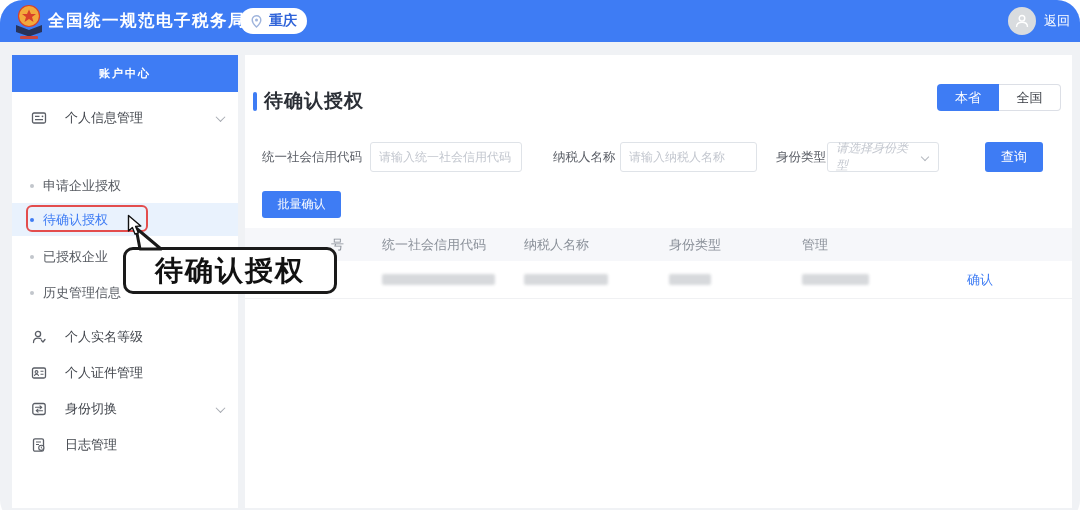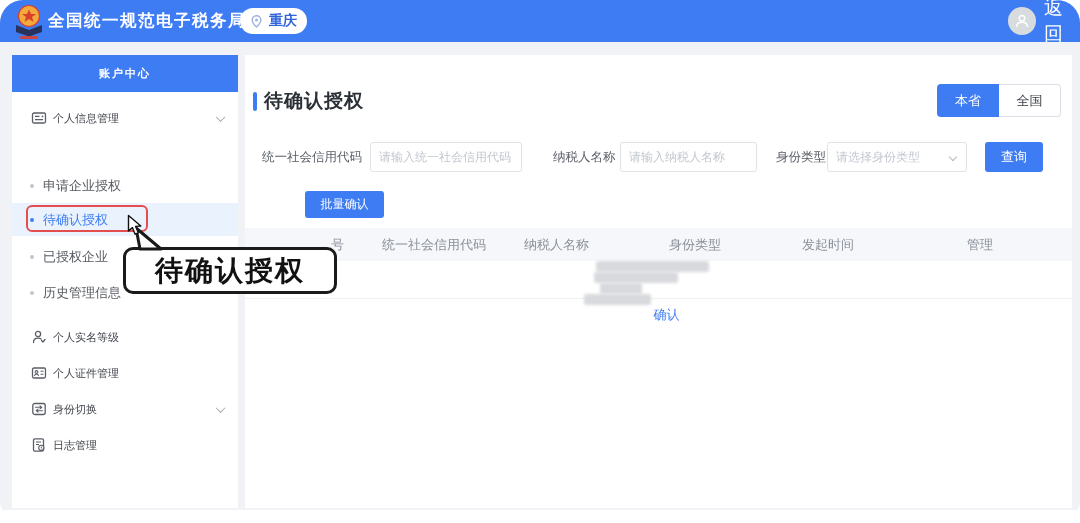--- a/index.html
+++ b/index.html
@@ -16,70 +16,70 @@
   .topbar{position:absolute;left:0;top:0;width:1080px;height:42px;background:var(--accent);display:flex;align-items:center;}
   .logo{position:absolute;left:14px;top:3px;}
   .app-title{position:absolute;left:48px;top:0;height:42px;display:flex;align-items:center;
     color:#fff;font-size:16.5px;font-weight:700;letter-spacing:1.5px;}
   .loc-badge{position:absolute;left:240px;top:8px;height:26px;min-width:62px;background:#ffffff;border-radius:13px;
     display:flex;align-items:center;padding:0 10px 0 8px;gap:4px;cursor:pointer;}
   .loc-badge .loc-text{color:#3064d9;font-size:14px;font-weight:700;}
   .avatar{position:absolute;left:1008px;top:7px;width:28px;height:28px;border-radius:50%;background:#d9dcdf;
     display:flex;align-items:center;justify-content:center;}
   .back-btn{position:absolute;left:1044px;top:0;height:42px;display:flex;align-items:center;
-    color:#fff;font-size:19px;cursor:pointer;}
+    color:#fff;font-size:13px;cursor:pointer;}
 
   
   .sidebar{position:absolute;left:12px;top:55px;width:226px;height:453px;background:#fff;}
   .side-title{height:37px;background:var(--accent);color:#fff;font-size:11px;font-weight:700;
     display:flex;align-items:center;justify-content:center;letter-spacing:2px;}
   .side-item{position:absolute;left:0;width:226px;height:52px;display:flex;align-items:center;
-    padding:0 14px 0 18px;gap:6px;font-size:11px;color:#42464d;cursor:pointer;}
+    padding:0 14px 0 18px;gap:18px;font-size:13px;color:#42464d;cursor:pointer;}
   .side-item .lbl{flex:1;}
   .side-item.active{background:var(--accent);color:#fff;}
   .sub-item{position:absolute;left:0;width:226px;display:flex;align-items:center;
     padding-left:18px;gap:9px;font-size:13px;color:#565a61;cursor:pointer;}
   .sub-item .dot{width:4px;height:4px;border-radius:50%;background:#c2c6cc;flex:none;}
   .sub-item.selected{background:#e9f2fd;color:var(--accent);}
   .sub-item.selected .dot{background:var(--accent);}
   .chev{width:7px;height:7px;border-right:1.5px solid #a6aab1;border-bottom:1.5px solid #a6aab1;flex:none;}
   .chev.down{transform:rotate(45deg) translate(-1px,-1px);}
   .chev.up{border-color:#fff;transform:rotate(-135deg) translate(-1px,-1px);}
   .ic{flex:none;display:flex;align-items:center;justify-content:center;width:17px;height:17px;}
 
   
   .content{position:absolute;left:245px;top:55px;width:827px;height:453px;background:#fff;}
   .scope-toggle{position:absolute;left:692px;top:29px;display:flex;}
-  .scope-opt{width:62px;height:33px;display:flex;align-items:center;justify-content:center;
+  .scope-opt{width:62px;height:27px;display:flex;align-items:center;justify-content:center;
     font-size:13px;cursor:pointer;}
   .scope-opt.on{background:var(--accent);color:#fff;border-radius:4px 0 0 4px;}
   .scope-opt.off{background:#fff;color:#3a3e45;border:1px solid #dcdfe6;border-left:none;border-radius:0 4px 4px 0;}
   .page-title-row{position:absolute;left:8px;top:33px;display:flex;align-items:center;gap:7px;}
   .title-bar{width:4px;height:19px;border-radius:2px;background:var(--accent);}
   .page-title{font-size:19px;font-weight:700;color:#2b2f36;letter-spacing:1px;}
 
   .filter-row{position:absolute;left:0;top:87px;width:827px;height:30px;}
   .f-label{position:absolute;top:0;height:30px;display:flex;align-items:center;
     font-size:12.5px;color:#5a5e66;}
   .f-input{position:absolute;top:0;height:30px;border:1px solid #dfe3e8;border-radius:3px;
     font-size:12px;color:#333;padding:0 8px;outline:none;font-family:inherit;background:#fff;}
   .f-input::placeholder{color:#c3c7cf;}
   .f-select{position:absolute;top:0;height:30px;border:1px solid #dfe3e8;border-radius:3px;
     display:flex;align-items:center;padding:0 24px 0 8px;font-size:12px;color:#c3c7cf;cursor:pointer;background:#fff;}
   .f-select .chev2{position:absolute;right:10px;top:11px;width:6px;height:6px;
     border-right:1.3px solid #b4b8bf;border-bottom:1.3px solid #b4b8bf;transform:rotate(45deg);}
   .btn-primary{background:var(--accent);color:#fff;border:none;border-radius:3px;cursor:pointer;
     font-family:inherit;display:flex;align-items:center;justify-content:center;}
   .query-btn{position:absolute;left:740px;top:0;width:58px;height:30px;font-size:13px;}
-  .batch-btn{position:absolute;left:17px;top:136px;width:79px;height:27px;font-size:12px;margin-left:43px;}
+  .batch-btn{position:absolute;left:17px;top:136px;width:79px;height:27px;font-size:12px;}
 
   .table{position:absolute;left:0;top:173px;width:827px;}
   .t-head{display:flex;align-items:center;height:33px;background:#f6f7fa;
     font-size:13px;color:#8a9099;padding-left:16px;}
-  .t-row{display:flex;align-items:center;height:38px;border-bottom:1px solid #f0f1f3;padding-left:16px;flex-direction:column;}
+  .t-row{display:flex;align-items:center;height:38px;border-bottom:1px solid #f0f1f3;padding-left:16px;}
   .c1{width:121px;text-align:right;padding-right:38px;}
   .c2{width:142px;}
   .c3{width:145px;}
   .c4{width:133px;}
   .c5{width:165px;}
   .c6{flex:1;}
   .redact{height:11px;border-radius:2px;background:#d7d9dc;filter:blur(1.5px);}
   .link{color:var(--accent);font-size:13px;cursor:pointer;}
 
   
@@ -222,36 +222,35 @@
       <div class="title-bar"></div>
       <div class="page-title">待确认授权</div>
     </div>
 
     <div class="filter-row">
       <div class="f-label" style="left:17px;">统一社会信用代码</div>
       <input class="f-input" style="left: 125px; width: 152px;" placeholder="请输入统一社会信用代码">
       <div class="f-label" style="left:308px;">纳税人名称</div>
       <input class="f-input" style="left: 375px; width: 137px;" placeholder="请输入纳税人名称">
       <div class="f-label" style="left:531px;">身份类型</div>
-      <div class="f-select" style="left:582px;width:140px;">
+      <div class="f-select" style="left:582px;width:112px;font-style:italic;">
         <span>请选择身份类型</span>
         <span class="chev2"></span>
       </div>
       <button class="btn-primary query-btn">查询</button>
     </div>
 
     <button class="btn-primary batch-btn">批量确认</button>
 
     <div class="table">
       <div class="t-head">
         <div class="c1">号</div>
         <div class="c2">统一社会信用代码</div>
         <div class="c3">纳税人名称</div>
         <div class="c4">身份类型</div>
-        <div class="c5">发起时间</div>
         <div class="c6">管理</div>
       </div>
       <div class="t-row">
         <div class="c1"></div>
         <div class="c2">
             <div class="redact" style="width:113px;"></div>
           </div>
         <div class="c3">
             <div class="redact" style="width:84px;"></div>
           </div>

